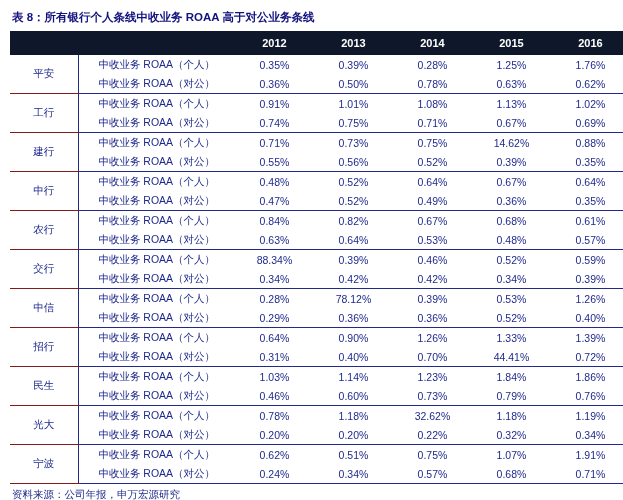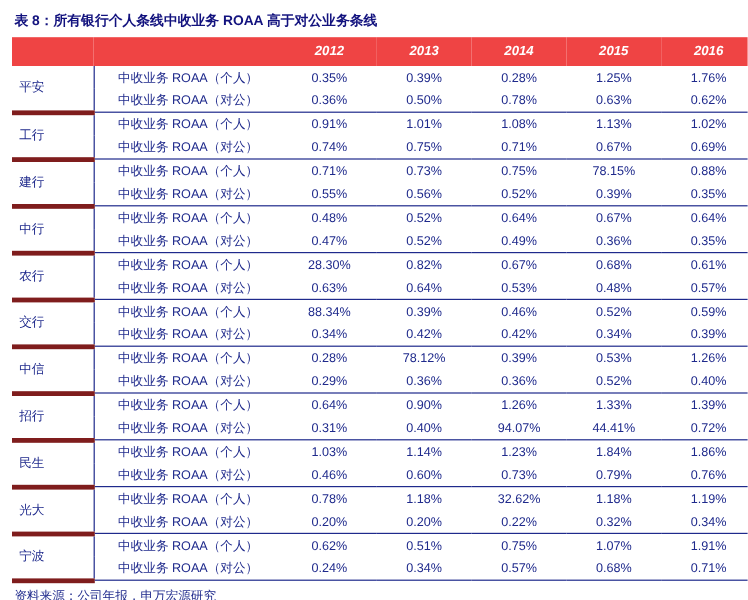--- a/index.html
+++ b/index.html
@@ -28,51 +28,50 @@
     letter-spacing: 0px;
     margin: 2px 0 6px 2px;
     white-space: nowrap;
   }
   table.data {
     border-collapse: collapse;
     width: 603px;
     table-layout: fixed;
   }
   table.data thead th {
-    background: #ef4444;
+    background: #0f172a;
     color: #ffffff;
     font-size: 11px;
     font-weight: bold;
     height: 20px;
     padding: 2px 6px;
     text-align: center;
     border: none;
-    font-style: italic;
   }
   th.bank-col {
     width: 56px;
   }
   th.item-col {
     width: 145px;
   }
   th.year-col {
     width: 67px;
   }
   table.data tbody td {
     font-size: 10.5px;
     color: #1f2a8c;
     height: 17px;
     padding: 1px 6px;
     background: #ffffff;
   }
   td.bank {
-    text-align: left;
+    text-align: center;
     font-size: 11px;
     border-right: 1px solid #1f2a8c;
-    border-bottom: 4px solid #7f1d1d;
+    border-bottom: 1px solid #7f1d1d;
     vertical-align: middle;
   }
   td.item {
     text-align: center;
     padding-left: 8px;
     letter-spacing: 0px;
     white-space: nowrap;
   }
   td.val {
     text-align: center;
@@ -147,21 +146,21 @@
           <td class="val">0.71%</td>
           <td class="val">0.67%</td>
           <td class="val">0.69%</td>
         </tr>
         <tr>
           <td class="bank" rowspan="2">建行</td>
           <td class="item">中收业务 ROAA（个人）</td>
           <td class="val">0.71%</td>
           <td class="val">0.73%</td>
           <td class="val">0.75%</td>
-          <td class="val">78.15%</td>
+          <td class="val">14.62%</td>
           <td class="val">0.88%</td>
         </tr>
         <tr class="grp-end">
           <td class="item">中收业务 ROAA（对公）</td>
           <td class="val">0.55%</td>
           <td class="val">0.56%</td>
           <td class="val">0.52%</td>
           <td class="val">0.39%</td>
           <td class="val">0.35%</td>
         </tr>
@@ -178,21 +177,21 @@
           <td class="item">中收业务 ROAA（对公）</td>
           <td class="val">0.47%</td>
           <td class="val">0.52%</td>
           <td class="val">0.49%</td>
           <td class="val">0.36%</td>
           <td class="val">0.35%</td>
         </tr>
         <tr>
           <td class="bank" rowspan="2">农行</td>
           <td class="item">中收业务 ROAA（个人）</td>
-          <td class="val">28.30%</td>
+          <td class="val">0.84%</td>
           <td class="val">0.82%</td>
           <td class="val">0.67%</td>
           <td class="val">0.68%</td>
           <td class="val">0.61%</td>
         </tr>
         <tr class="grp-end">
           <td class="item">中收业务 ROAA（对公）</td>
           <td class="val">0.63%</td>
           <td class="val">0.64%</td>
           <td class="val">0.53%</td>
@@ -239,21 +238,21 @@
           <td class="val">0.64%</td>
           <td class="val">0.90%</td>
           <td class="val">1.26%</td>
           <td class="val">1.33%</td>
           <td class="val">1.39%</td>
         </tr>
         <tr class="grp-end">
           <td class="item">中收业务 ROAA（对公）</td>
           <td class="val">0.31%</td>
           <td class="val">0.40%</td>
-          <td class="val">94.07%</td>
+          <td class="val">0.70%</td>
           <td class="val">44.41%</td>
           <td class="val">0.72%</td>
         </tr>
         <tr>
           <td class="bank" rowspan="2">民生</td>
           <td class="item">中收业务 ROAA（个人）</td>
           <td class="val">1.03%</td>
           <td class="val">1.14%</td>
           <td class="val">1.23%</td>
           <td class="val">1.84%</td>

